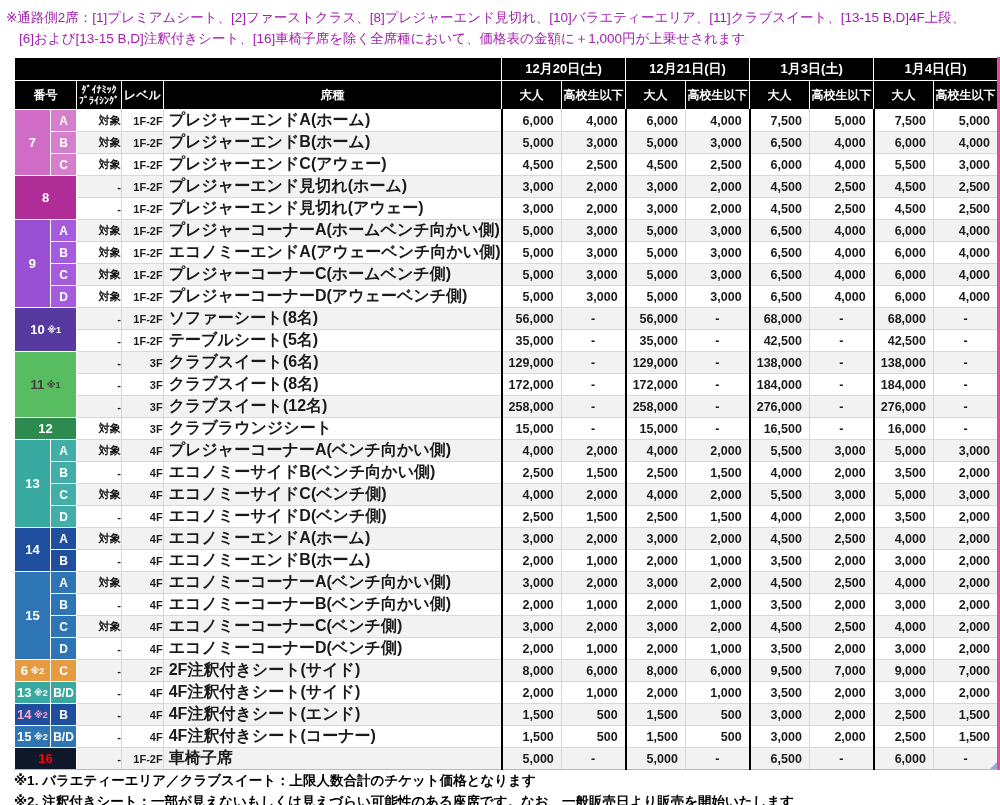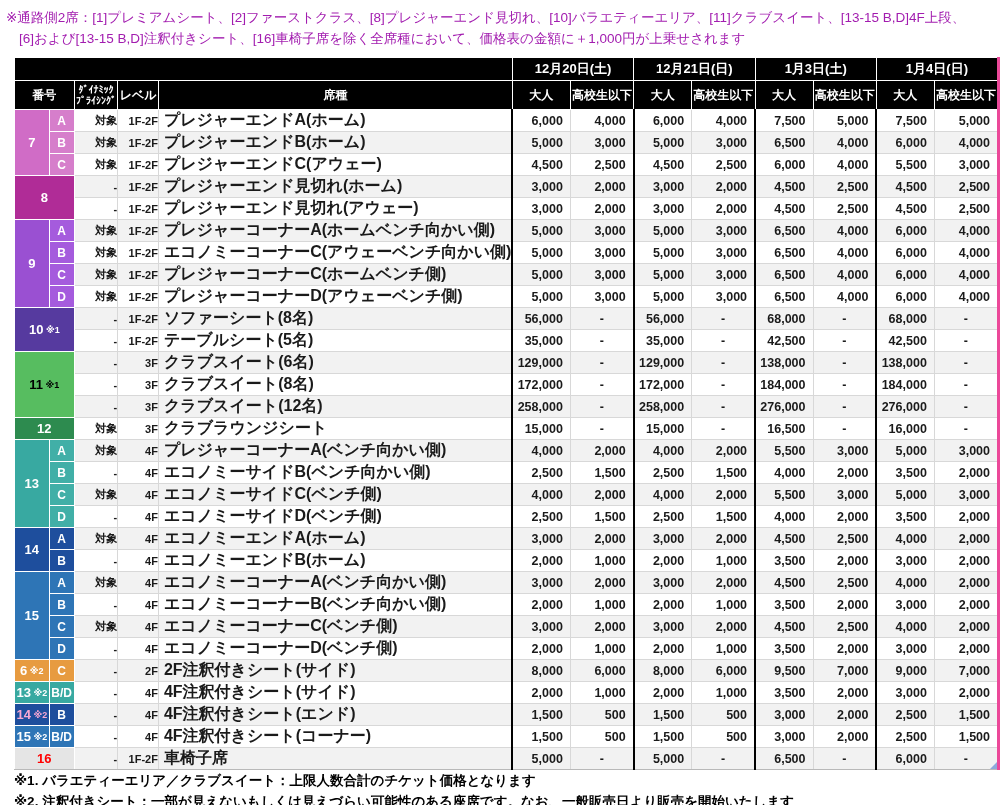--- a/index.html
+++ b/index.html
@@ -165,21 +165,21 @@
         <td class="price">3,000</td>
         <td class="price bl">6,500</td>
         <td class="price">4,000</td>
         <td class="price bl">6,000</td>
         <td class="price">4,000</td>
       </tr>
       <tr class="even">
         <td class="cc letter" style="background: rgb(165, 91, 221); color: rgb(255, 255, 255);">B</td>
         <td class="dyn">対象</td>
         <td class="lvl">1F-2F</td>
-        <td class="seat">エコノミーコーナーC(アウェーベンチ向かい側)</td>
+        <td class="seat">エコノミーエンドA(アウェーベンチ向かい側)</td>
         <td class="price bl">5,000</td>
         <td class="price">3,000</td>
         <td class="price bl">5,000</td>
         <td class="price">3,000</td>
         <td class="price bl">6,500</td>
         <td class="price">4,000</td>
         <td class="price bl">6,000</td>
         <td class="price">4,000</td>
       </tr>
       <tr class="odd">
@@ -231,21 +231,21 @@
         <td class="price bl">35,000</td>
         <td class="price dash">-</td>
         <td class="price bl">35,000</td>
         <td class="price dash">-</td>
         <td class="price bl">42,500</td>
         <td class="price dash">-</td>
         <td class="price bl">42,500</td>
         <td class="price dash">-</td>
       </tr>
       <tr class="odd">
-        <td class="cc num" rowspan="3" colspan="2" style="background: rgb(87, 189, 96); color: #000000;"><span>11</span><span class="sfx"> ※1</span></td>
+        <td class="cc num" rowspan="3" colspan="2" style="background: rgb(87, 189, 96); color: #404040;"><span>11</span><span class="sfx"> ※1</span></td>
         <td class="dyn">-</td>
         <td class="lvl">3F</td>
         <td class="seat">クラブスイート(6名)</td>
         <td class="price bl">129,000</td>
         <td class="price dash">-</td>
         <td class="price bl">129,000</td>
         <td class="price dash">-</td>
         <td class="price bl">138,000</td>
         <td class="price dash">-</td>
         <td class="price bl">138,000</td>
@@ -488,21 +488,21 @@
         <td class="price bl">1,500</td>
         <td class="price">500</td>
         <td class="price bl">1,500</td>
         <td class="price">500</td>
         <td class="price bl">3,000</td>
         <td class="price">2,000</td>
         <td class="price bl">2,500</td>
         <td class="price">1,500</td>
       </tr>
       <tr class="odd">
-        <td class="cc num" rowspan="1" colspan="2" style="background: #e5e5e5; color: rgb(255, 0, 0);"><span>16</span></td>
+        <td class="cc num" rowspan="1" colspan="2" style="background: #0f172a; color: rgb(255, 0, 0);"><span>16</span></td>
         <td class="dyn">-</td>
         <td class="lvl">1F-2F</td>
         <td class="seat">車椅子席</td>
         <td class="price bl">5,000</td>
         <td class="price dash">-</td>
         <td class="price bl">5,000</td>
         <td class="price dash">-</td>
         <td class="price bl">6,500</td>
         <td class="price dash">-</td>
         <td class="price bl">6,000</td>

